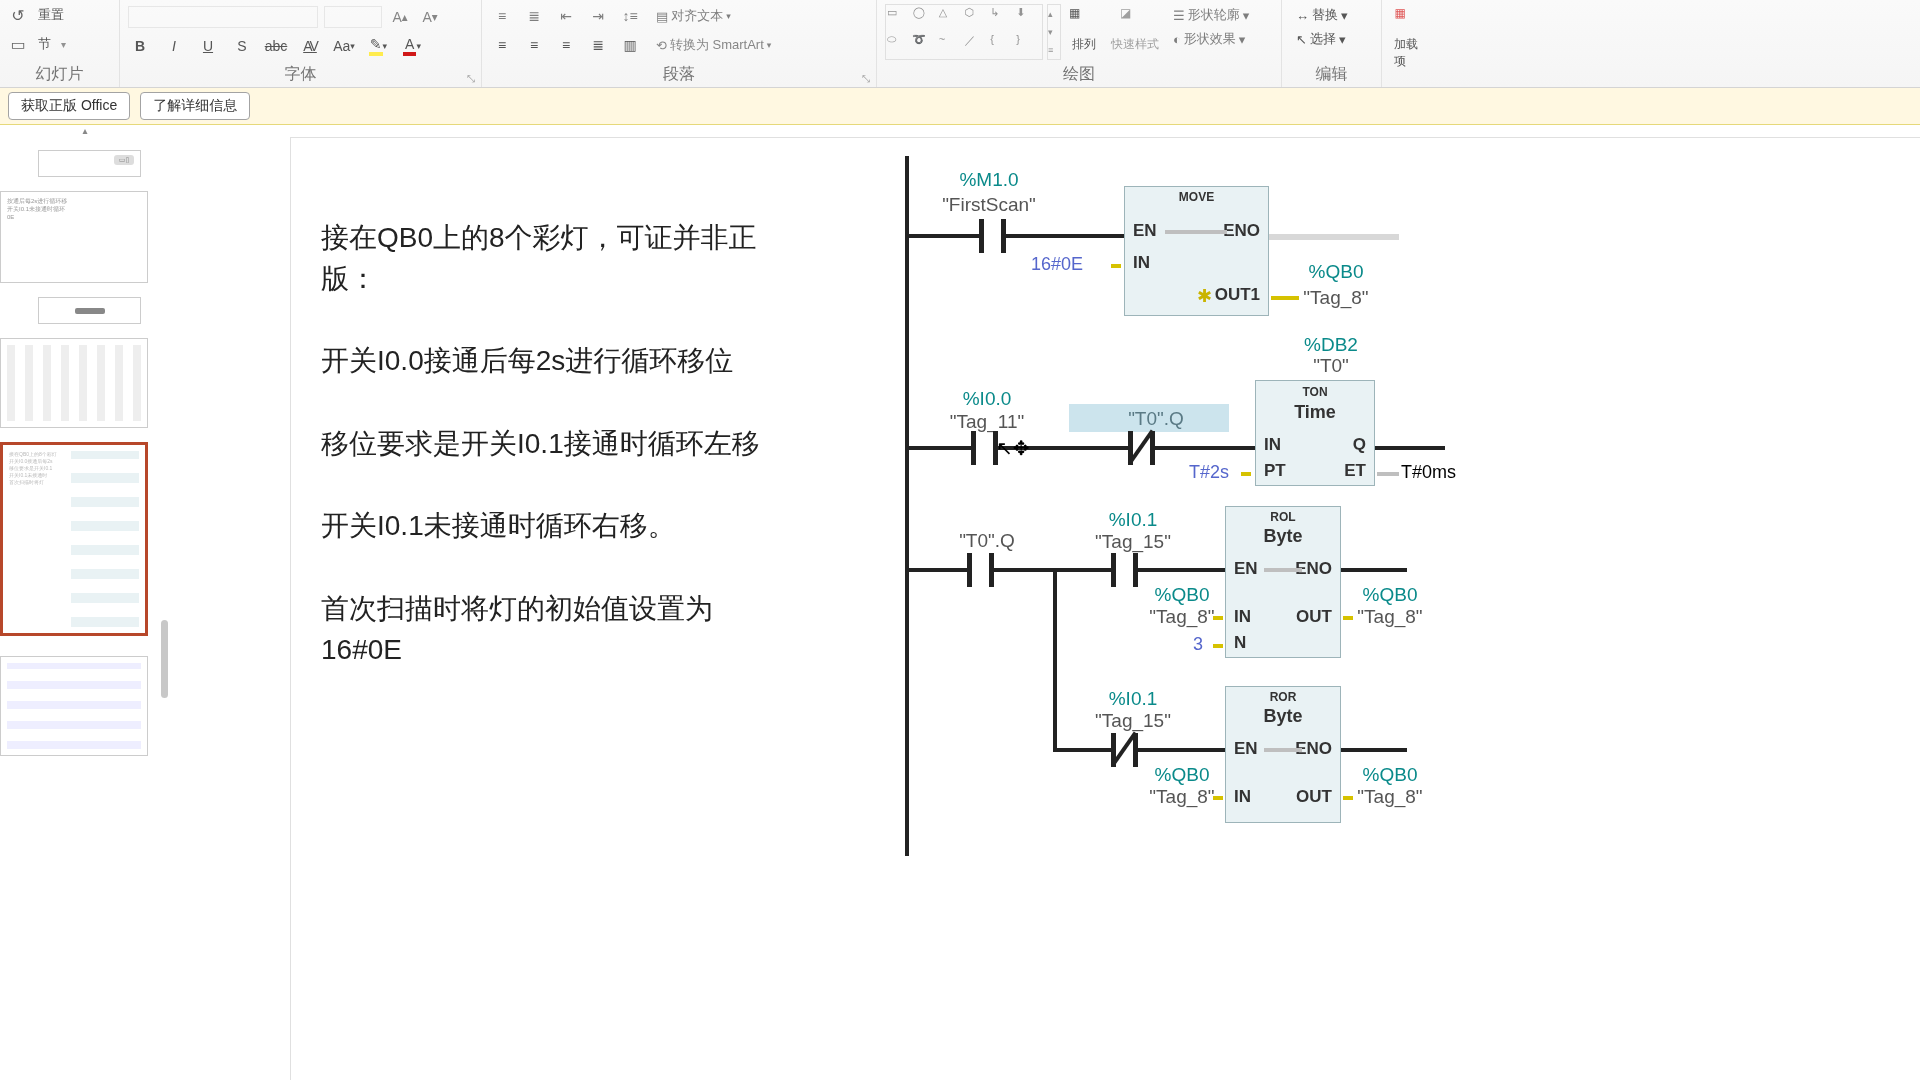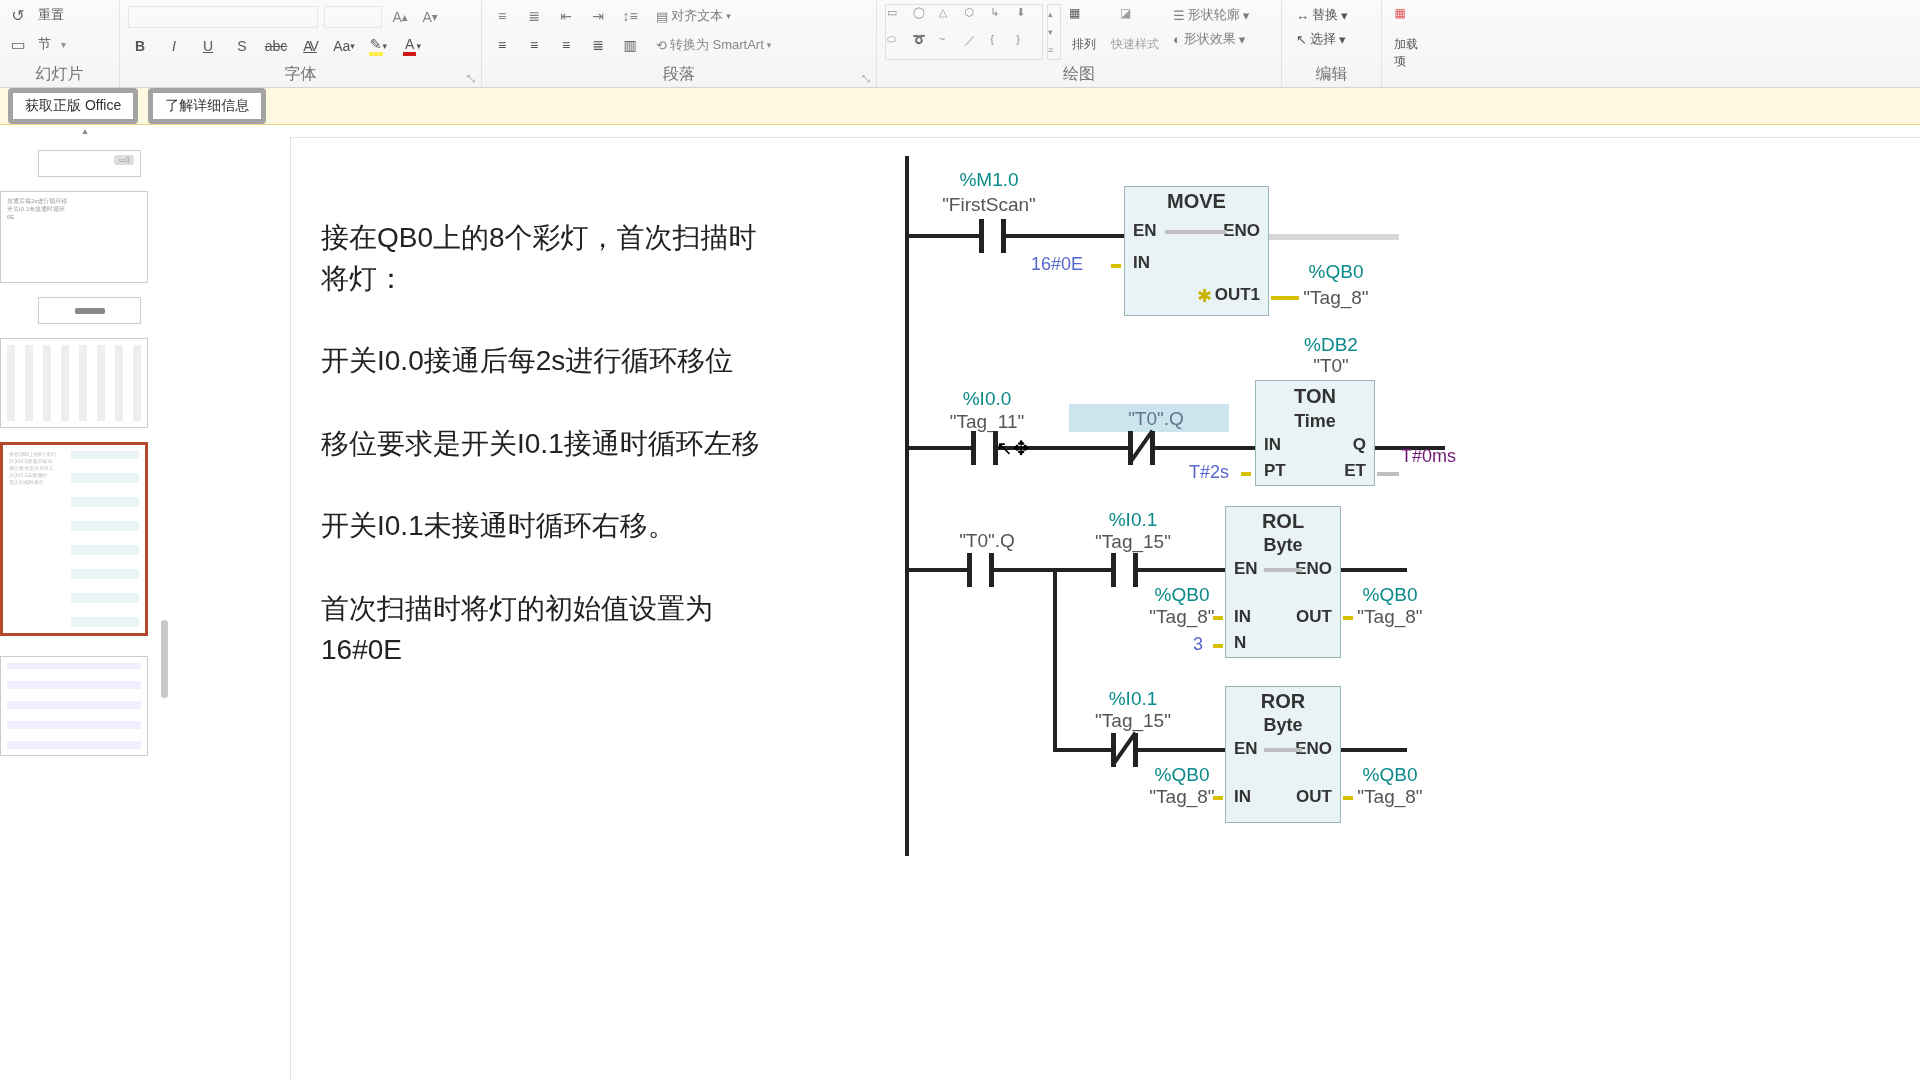--- a/index.html
+++ b/index.html
@@ -11,21 +11,21 @@
     .ribbon-label { font-size: 16px; color: #666; text-align: center; padding-top: 2px; }
     .ribbon-btn { padding: 2px 6px; font-size: 13px; color: #444; display: inline-flex; align-items: center; gap: 3px; }
     .ribbon-icon { width: 20px; height: 20px; display: inline-flex; align-items: center; justify-content: center; color: #555; }
     .ribbon-bigbtn { display: flex; flex-direction: column; align-items: center; font-size: 12px; color: #444; padding: 2px 4px; }
     .ribbon-bigicon { width: 30px; height: 30px; }
     .dialog-arrow { position: absolute; right: 2px; bottom: 2px; width: 12px; height: 12px; color: #888; font-size: 10px; }
     .fmt-btn { width: 24px; height: 24px; display: flex; align-items: center; justify-content: center; font-size: 14px; color: #444; }
     .bold { font-weight: bold; } .italic { font-style: italic; } .underlined { text-decoration: underline; } .strike { text-decoration: line-through; }
     
     .warnbar { height: 37px; background: #fff8e1; border-bottom: 1px solid #e6d97a; display: flex; align-items: center; padding: 0 8px; font-size: 14px; color: #555; gap: 10px; }
-    .warnbtn { background: #fff; border: 5px solid #a3a3a3; border-radius: 4px; padding: 4px 12px; font-size: 14px; color: #333; }
+    .warnbtn { background: #fff; border: 1px solid #a3a3a3; border-radius: 4px; padding: 4px 12px; font-size: 14px; color: #333; }
     
     .main { display: flex; height: calc(100vh - 125px); position: relative; }
     .thumbs { width: 170px; background: #fff; overflow: hidden; position: relative; }
     .thumb { margin: 14px 22px 14px 0; background: #fff; border: 1px solid #ccc; height: 160px; position: relative; padding: 6px; font-size: 7px; color: #aaa; }
     .thumb.sel { border: 3px solid #b7472a; height: 194px; }
     .thumb.mini { height: 27px; margin-left: 38px; margin-right: 29px; }
     .thumb .mini-bar { position: absolute; left: 50%; top: 50%; transform: translate(-50%,-50%); width: 30px; height: 6px; background: #888; border-radius: 2px; }
     .thumb .mini-icon { position: absolute; right: 6px; top: 4px; width: 20px; height: 10px; background: #ddd; border-radius: 3px; font-size: 7px; color: #888; text-align: center; line-height: 10px; }
     .chevron { text-align: center; font-size: 10px; color: #888; }
     .vscroll { position: absolute; right: 2px; top: 495px; width: 7px; height: 78px; background: #c8c8c8; border-radius: 4px; }
@@ -34,21 +34,21 @@
     .slide { position: absolute; left: 120px; top: 12px; right: -170px; bottom: -40px; background: #fff; border-left: 1px solid #e0e0e0; border-top: 1px solid #e0e0e0; }
     
     .slide-text { position: absolute; left: 30px; top: 80px; width: 460px; font-size: 28px; color: #222; line-height: 1.45; }
     .slide-text p { margin-bottom: 42px; }
     
     .ladder { position: absolute; left: 610px; top: 18px; right: 0; bottom: 0; }
     .rail { position: absolute; left: 4px; top: 0; width: 4px; height: 700px; background: #222; }
     
     
     .block { position: absolute; background: #e9f2f4; border: 1px solid #9db4b9; }
-    .block .title { font-size: 20px; font-weight: bold; color: #333; text-align: center; padding: 3px 0; }
+    .block .title { font-size: 12px; font-weight: bold; color: #333; text-align: center; padding: 3px 0; }
     .pin { font-size: 17px; font-weight: bold; color: #333; position: absolute; }
     .wire { position: absolute; background: #222; height: 4px; }
     .vwire { position: absolute; background: #222; width: 4px; }
     .tagT { color: #0a8a8a; font-size: 19px; font-weight: 400; position: absolute; text-align: center; }
     .tagQ { color: #555; font-size: 19px; position: absolute; text-align: center; }
     .val { color: #5566cc; font-size: 18px; position: absolute; }
     .hlwire { position: absolute; background: #cce4ed; height: 28px; }
     
     .noct, .ncct { position: absolute; }
     .noct::before, .noct::after, .ncct::before, .ncct::after {
@@ -223,21 +223,21 @@
     <div class="thumb" style="height:100px;margin-top:20px">
       <div style="height:100%;background:repeating-linear-gradient(0deg,#eef 0,#eef 8px,transparent 8px,transparent 20px)"></div>
     </div>
     <div class="vscroll"></div>
   </div>
 
   <div class="canvas-wrap">
     <div class="slide">
 
       <div class="slide-text">
-        <p>接在QB0上的8个彩灯，首次扫描时将灯：</p>
+        <p>接在QB0上的8个彩灯，可证并非正版：</p>
         <p>开关I0.0接通后每2s进行循环移位</p>
         <p>移位要求是开关I0.1接通时循环左移</p>
         <p>开关I0.1未接通时循环右移。</p>
         <p>首次扫描时将灯的初始值设置为16#0E</p>
       </div>
 
       <div class="ladder">
         <div class="rail"></div>
 
         <div class="tagT" style="left:38px;top:13px;width:100px">%M1.0</div>
@@ -287,21 +287,21 @@
           <div class="title" style="font-weight:bold;font-size:18px;margin-top:-3px">Time</div>
           <span class="pin" style="left:8px;top:54px">IN</span>
           <span class="pin" style="right:8px;top:54px">Q</span>
           <span class="pin" style="left:8px;top:80px">PT</span>
           <span class="pin" style="right:8px;top:80px">ET</span>
         </div>
         <div class="val" style="left:288px;top:306px">T#2s</div>
         <div class="yellowpin" style="left:340px;top:316px"></div>
         <div class="wire" style="left:474px;top:290px;width:70px"></div>
         <div class="greywire" style="left:476px;top:316px;width:22px"></div>
-        <div class="val" style="left:500px;top:290px;color:#701a75">T#0ms</div>
+        <div class="val" style="left:500px;top:306px;color:#000000">T#0ms</div>
 
         <div class="tagQ" style="left:36px;top:374px;width:100px">"T0".Q</div>
         <div class="wire" style="left:8px;top:412px;width:58px"></div>
         <div class="noct" style="left:66px;top:412px"></div>
         <div class="wire" style="left:93px;top:412px;width:62px"></div>
         <div class="vwire" style="left:152px;top:412px;height:184px"></div>
 
         <div class="tagT" style="left:192px;top:353px;width:80px">%I0.1</div>
         <div class="tagQ" style="left:182px;top:375px;width:100px">"Tag_15"</div>
         <div class="wire" style="left:152px;top:412px;width:58px"></div>

